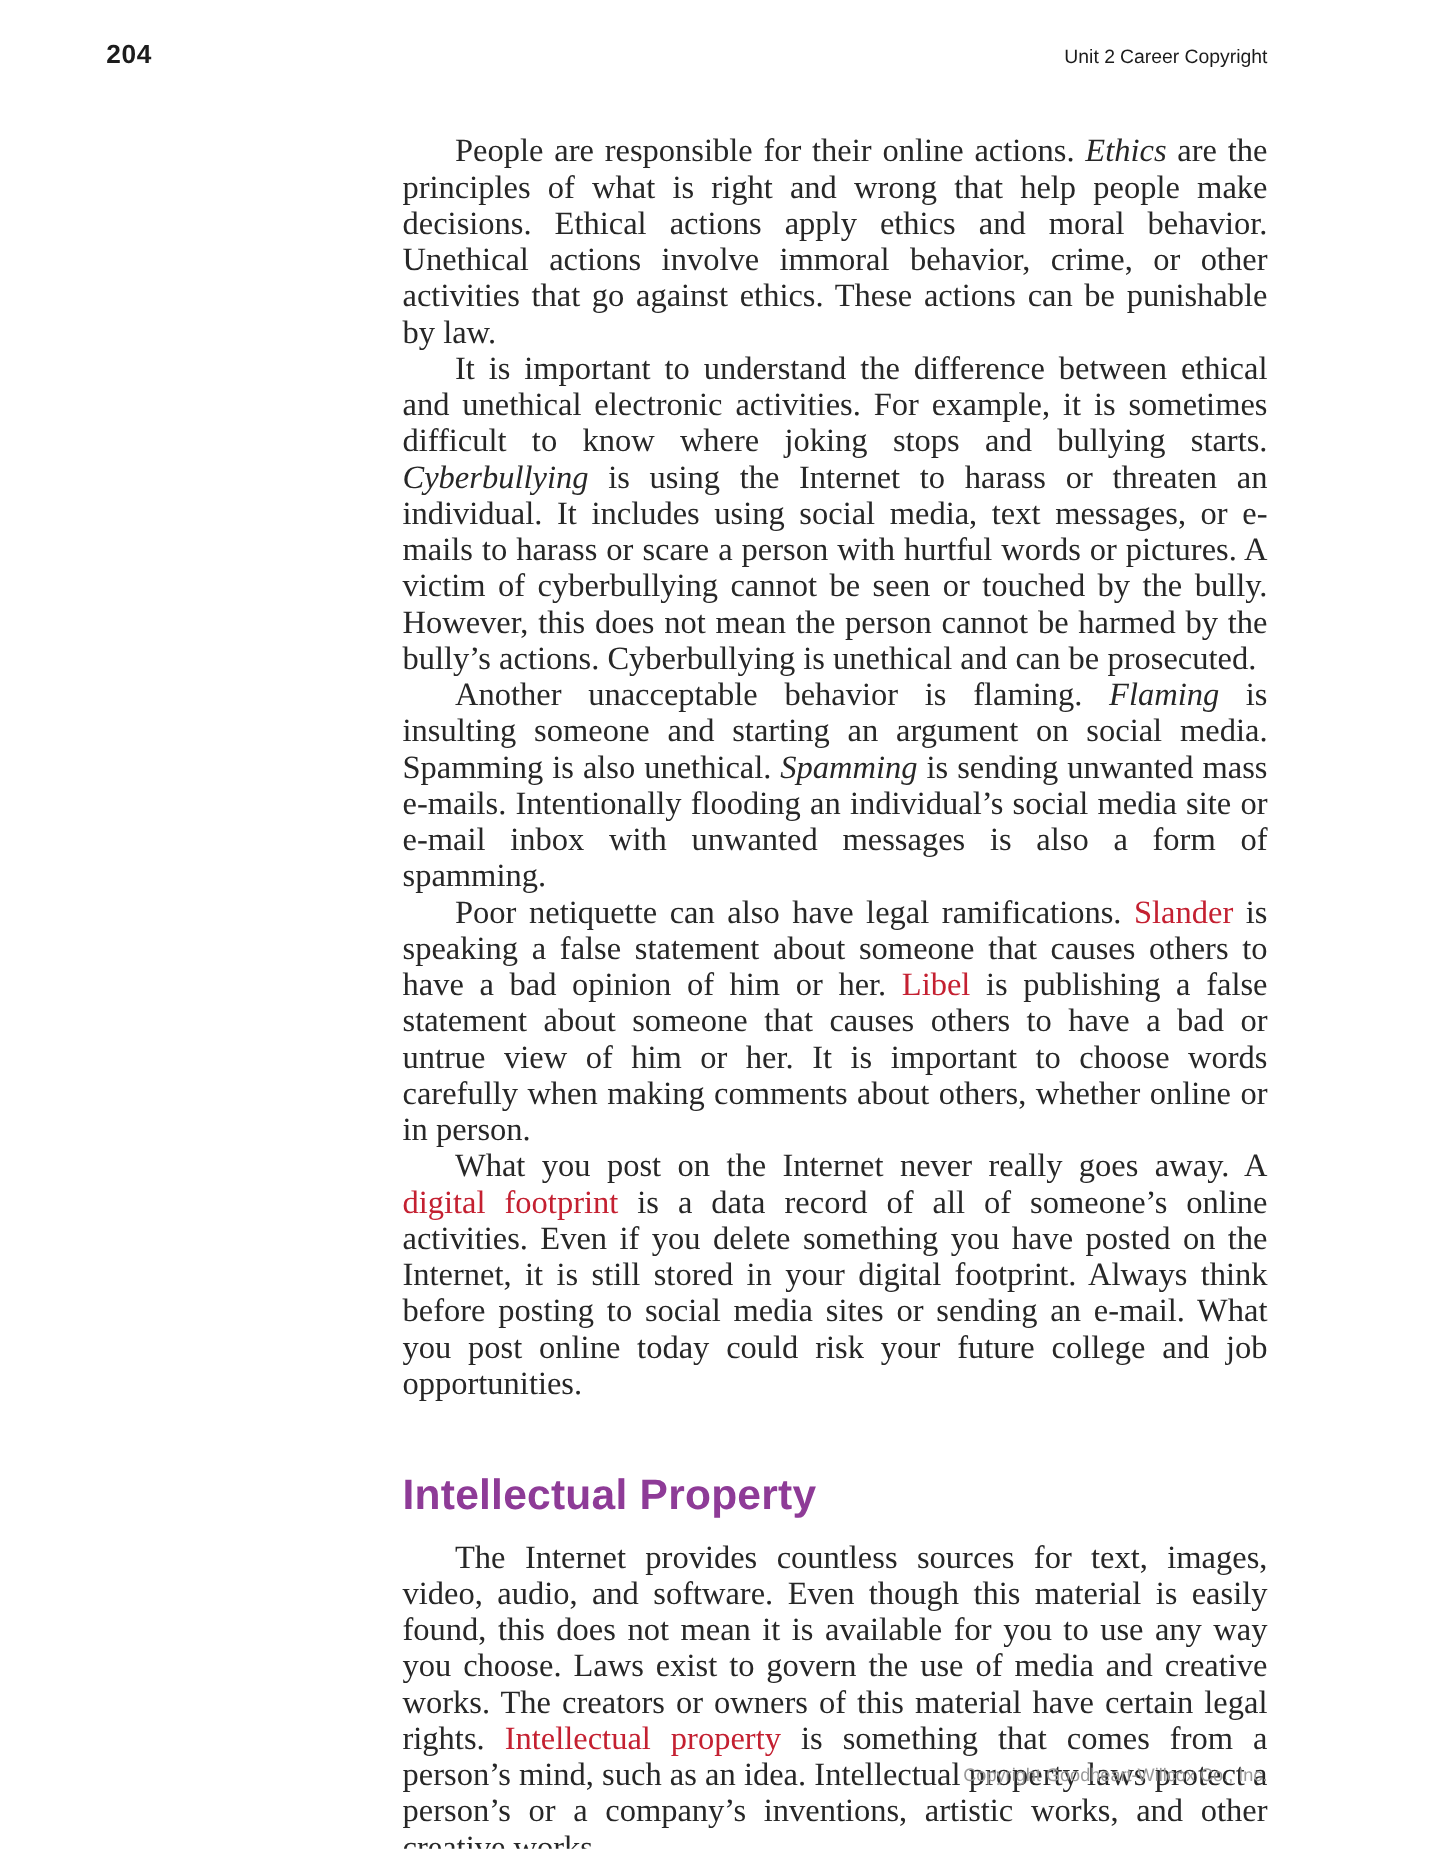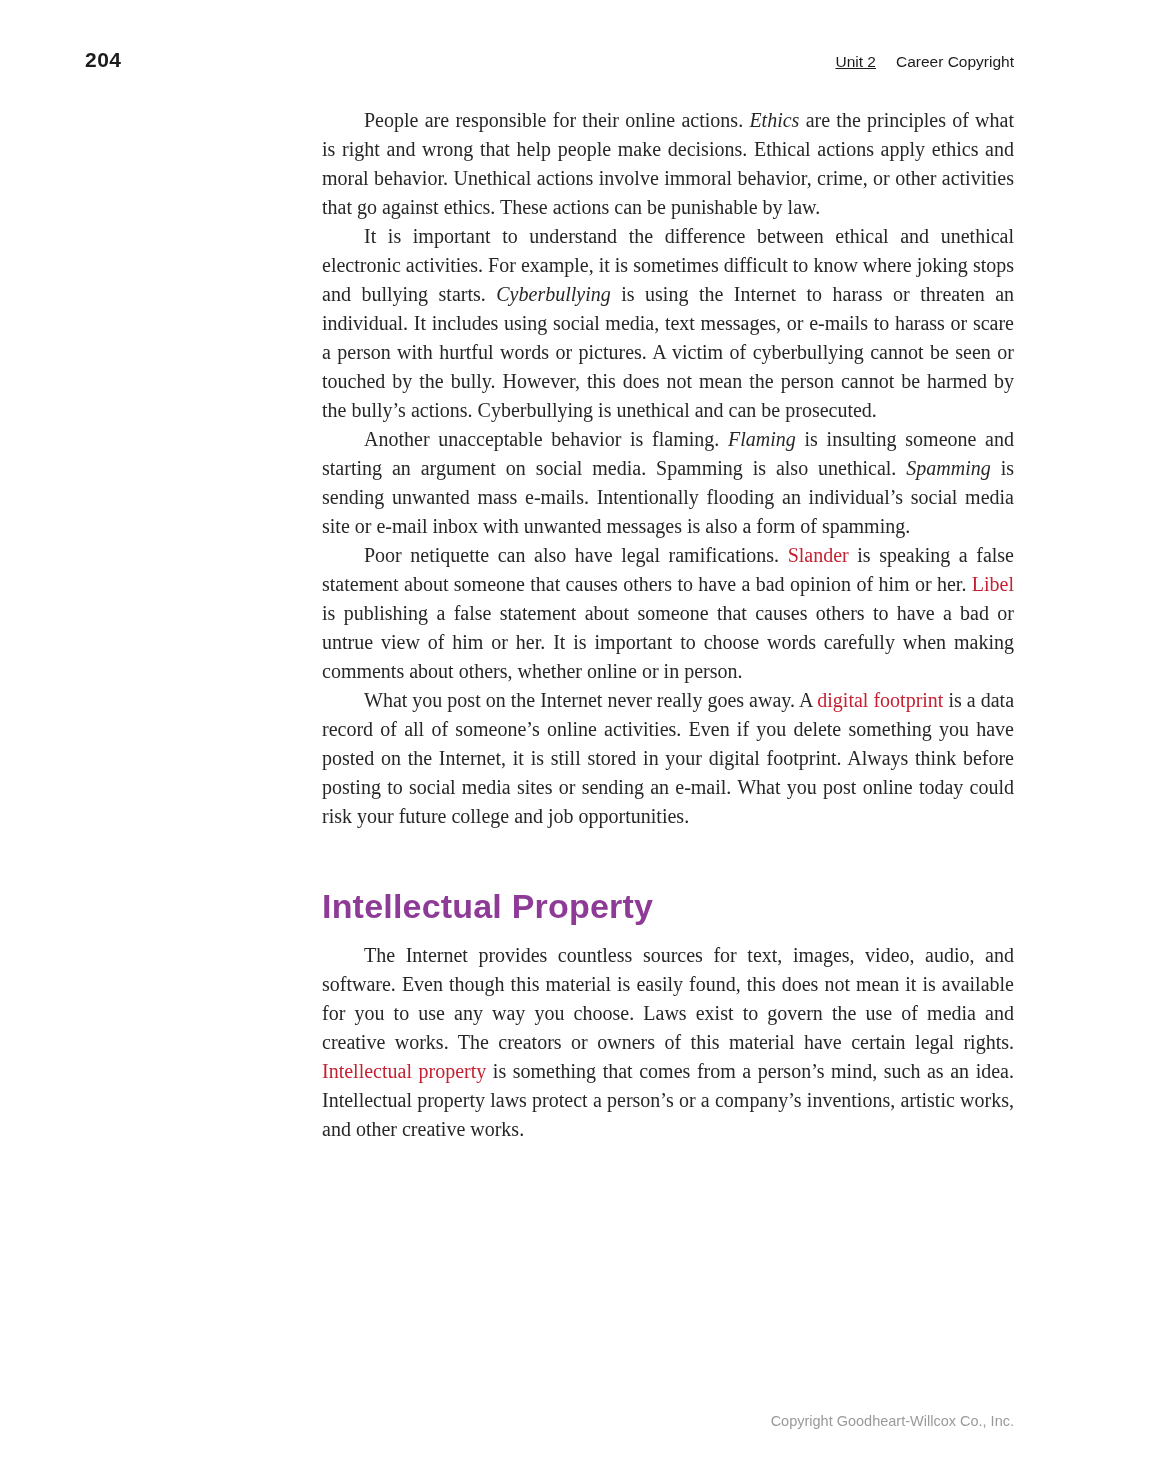--- a/index.html
+++ b/index.html
@@ -10,51 +10,50 @@
   body {
     width: 1156px;
     height: 1479px;
     position: relative;
     overflow: hidden;
     font-family: "Liberation Serif", serif;
     color: #272727;
   }
   .page-header {
     position: absolute;
-    top: 48px;
+    top: 32px;
     left: 85px;
     right: 142px;
     display: flex;
     justify-content: space-between;
     align-items: baseline;
     font-family: "Liberation Sans", sans-serif;
   }
   .page-number {
     font-weight: bold;
     font-size: 21px;
     color: #1c1c1c;
     letter-spacing: 0.5px;
   }
   .running-head {
     font-size: 15.5px;
     color: #1c1c1c;
   }
   .running-head .unit {
-    margin-right: 20px;
-    text-decoration: underline;
+    margin-right: 4px;
   }
   .content {
     position: absolute;
     top: 106px;
     left: 322px;
     width: 692px;
   }
   .content p {
     margin: 0;
-    font-size: 20px;
+    font-size: 26px;
     line-height: 29px;
     text-align: justify;
     text-indent: 42px;
   }
   .content h2 {
     font-family: "Liberation Sans", sans-serif;
     font-weight: bold;
     font-size: 34px;
     line-height: 38px;
     margin: 56px 0 16px 0;

